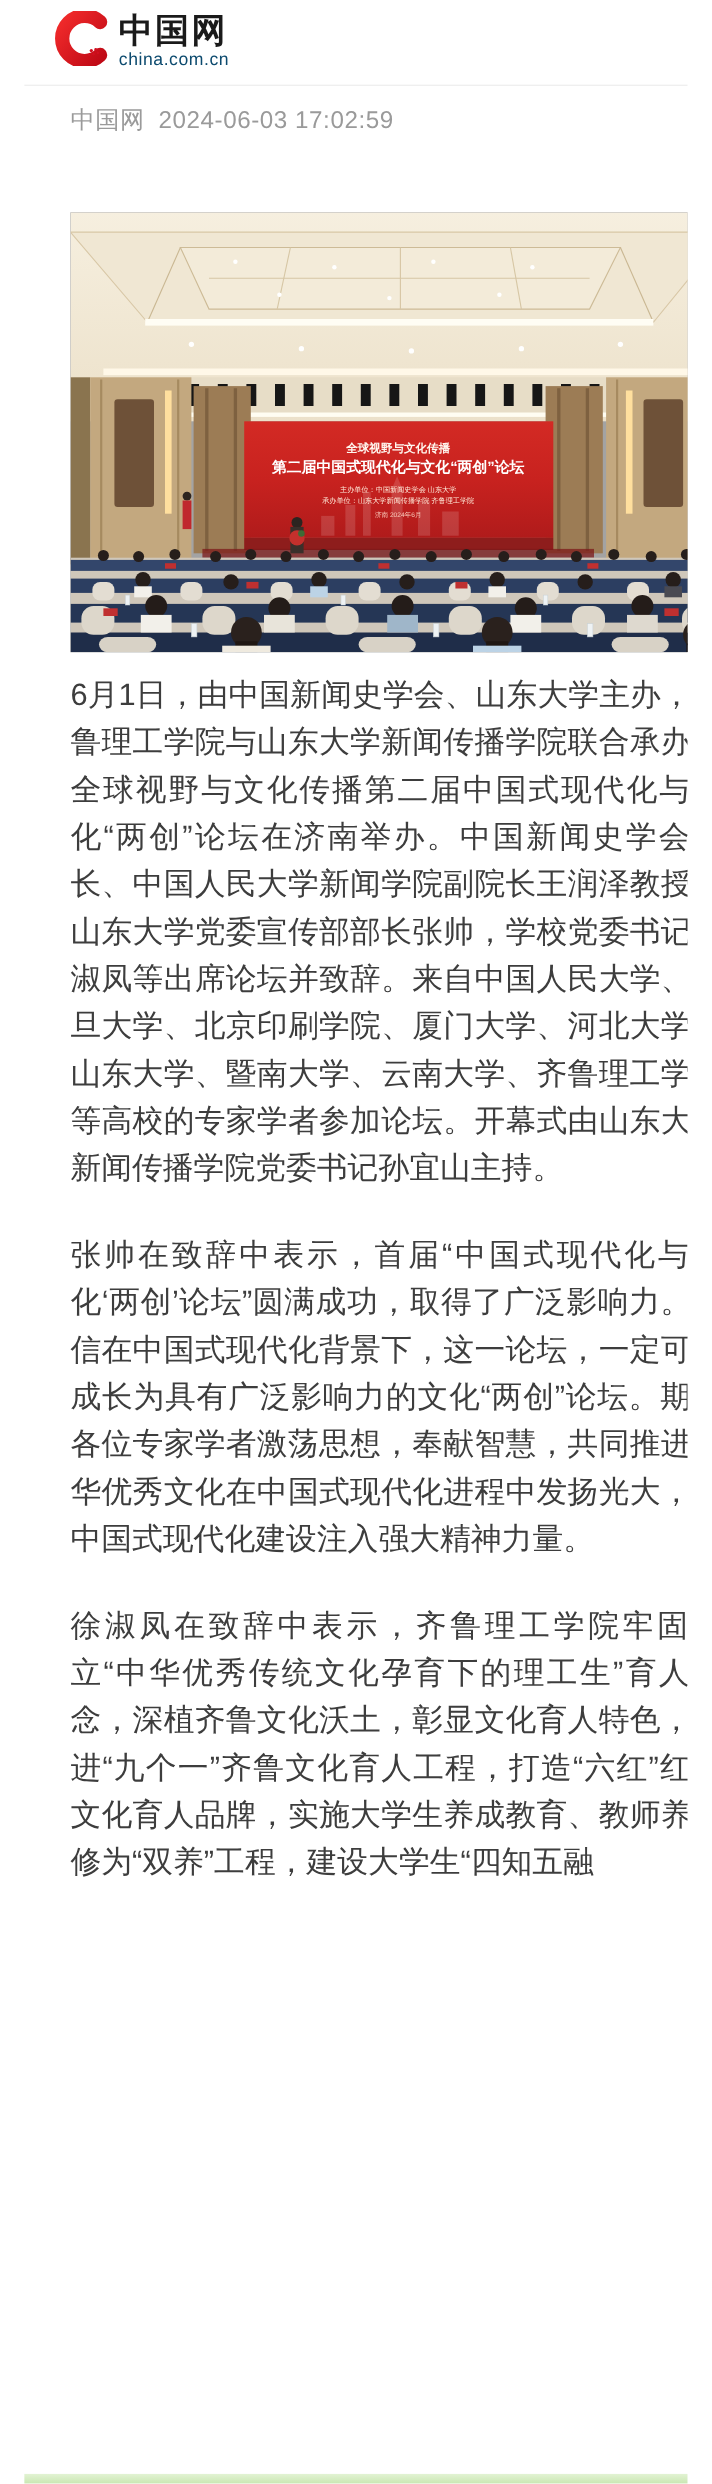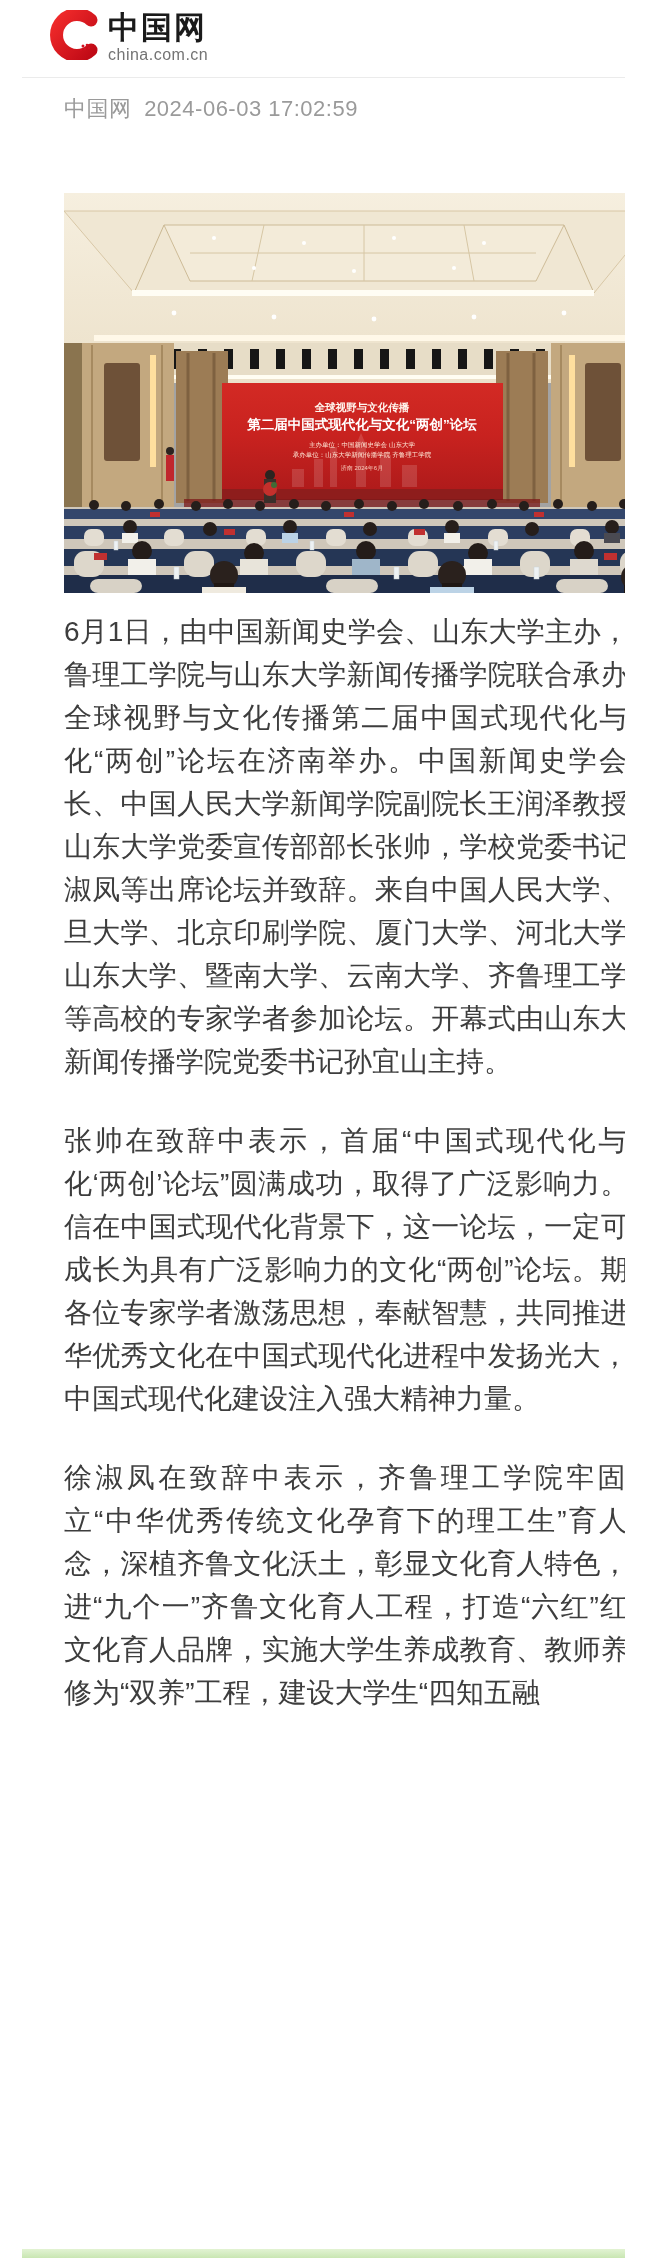--- a/index.html
+++ b/index.html
@@ -6,21 +6,21 @@
   body{font-family:"Liberation Sans",sans-serif;}
   .page{position:relative;width:603px;height:2258px;margin:0 auto;background:#fff;overflow:hidden;}
 
   
   .header{position:absolute;top:0;left:0;width:647px;height:78px;box-sizing:border-box;
           border-bottom:1px solid #ebebeb;}
   .logo{position:absolute;left:28px;top:10px;display:flex;align-items:flex-start;cursor:pointer;}
   .logo-c{width:50px;height:50px;margin-right:8px;}
   .logo-txt{display:flex;flex-direction:column;line-height:1;}
   .logo-cn{font-size:31px;font-weight:bold;color:#1a1a1a;letter-spacing:2px;margin-top:2px;}
-  .logo-domain{font-size:16px;color:#737373;margin-top:4px;letter-spacing:0.5px;}
+  .logo-domain{font-size:16px;color:#0c4a6e;margin-top:4px;letter-spacing:0.5px;}
   .like-btn{position:absolute;right:12px;top:20px;width:40px;height:40px;background:none;border:none;padding:0;cursor:pointer;}
 
   
   .meta{position:absolute;left:42px;top:94px;font-size:22px;color:#9a9a9a;letter-spacing:0.5px;}
   .meta span{margin-right:6px;}
 
   
   .photo{position:absolute;left:42px;top:193px;width:597px;height:400px;overflow:hidden;background:#a3a3a3;}
   .photo svg{display:block;width:100%;height:100%;}
 

